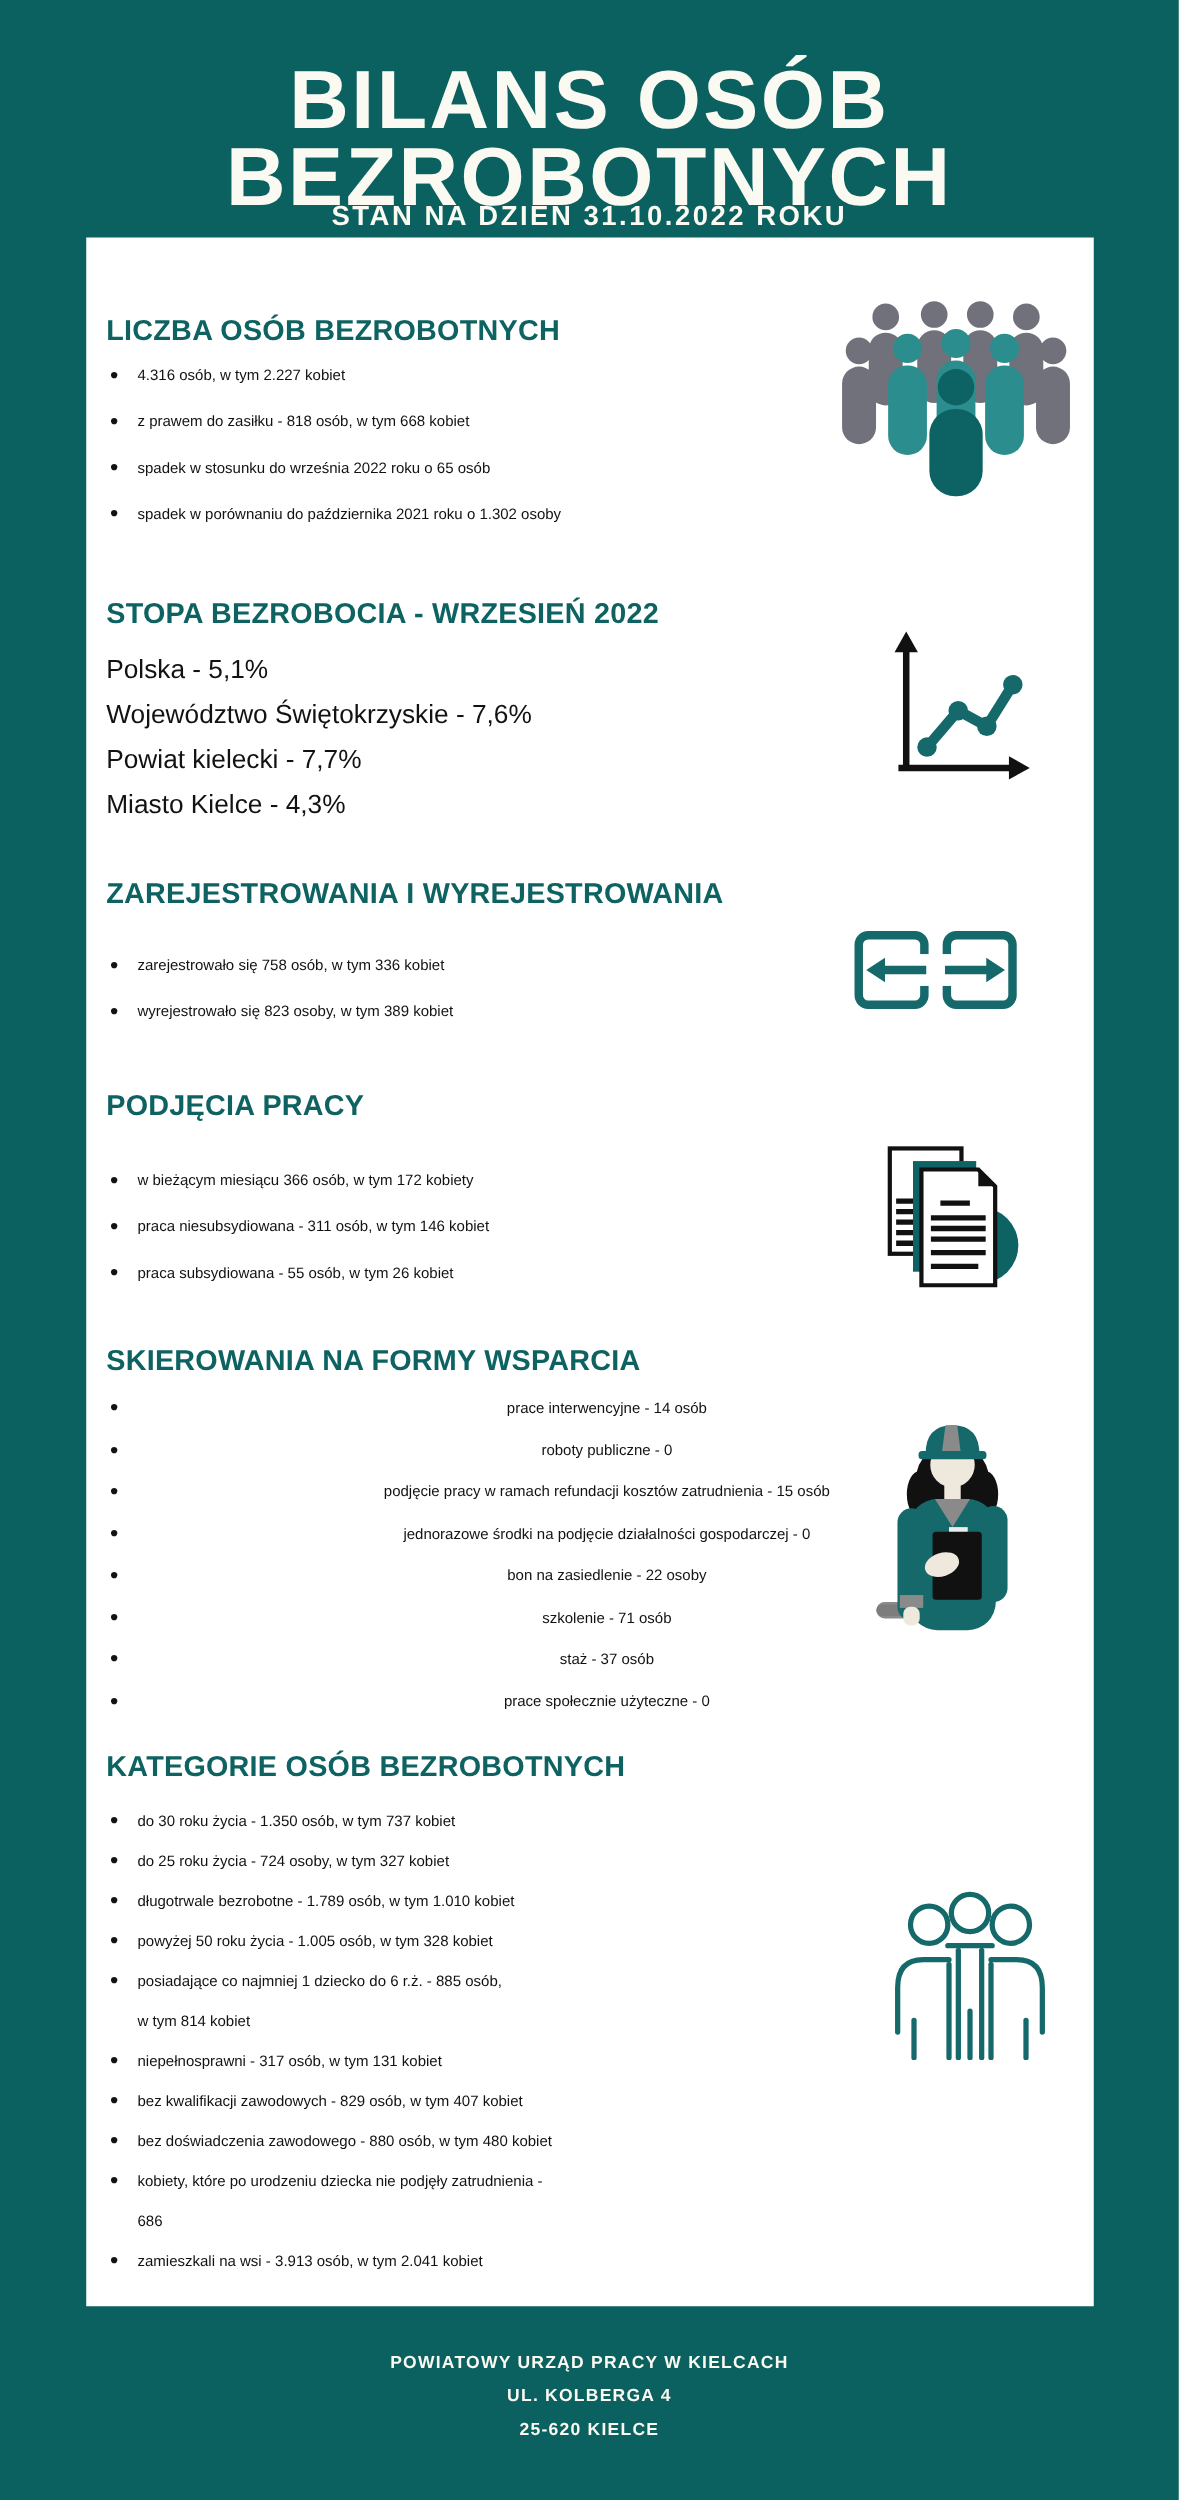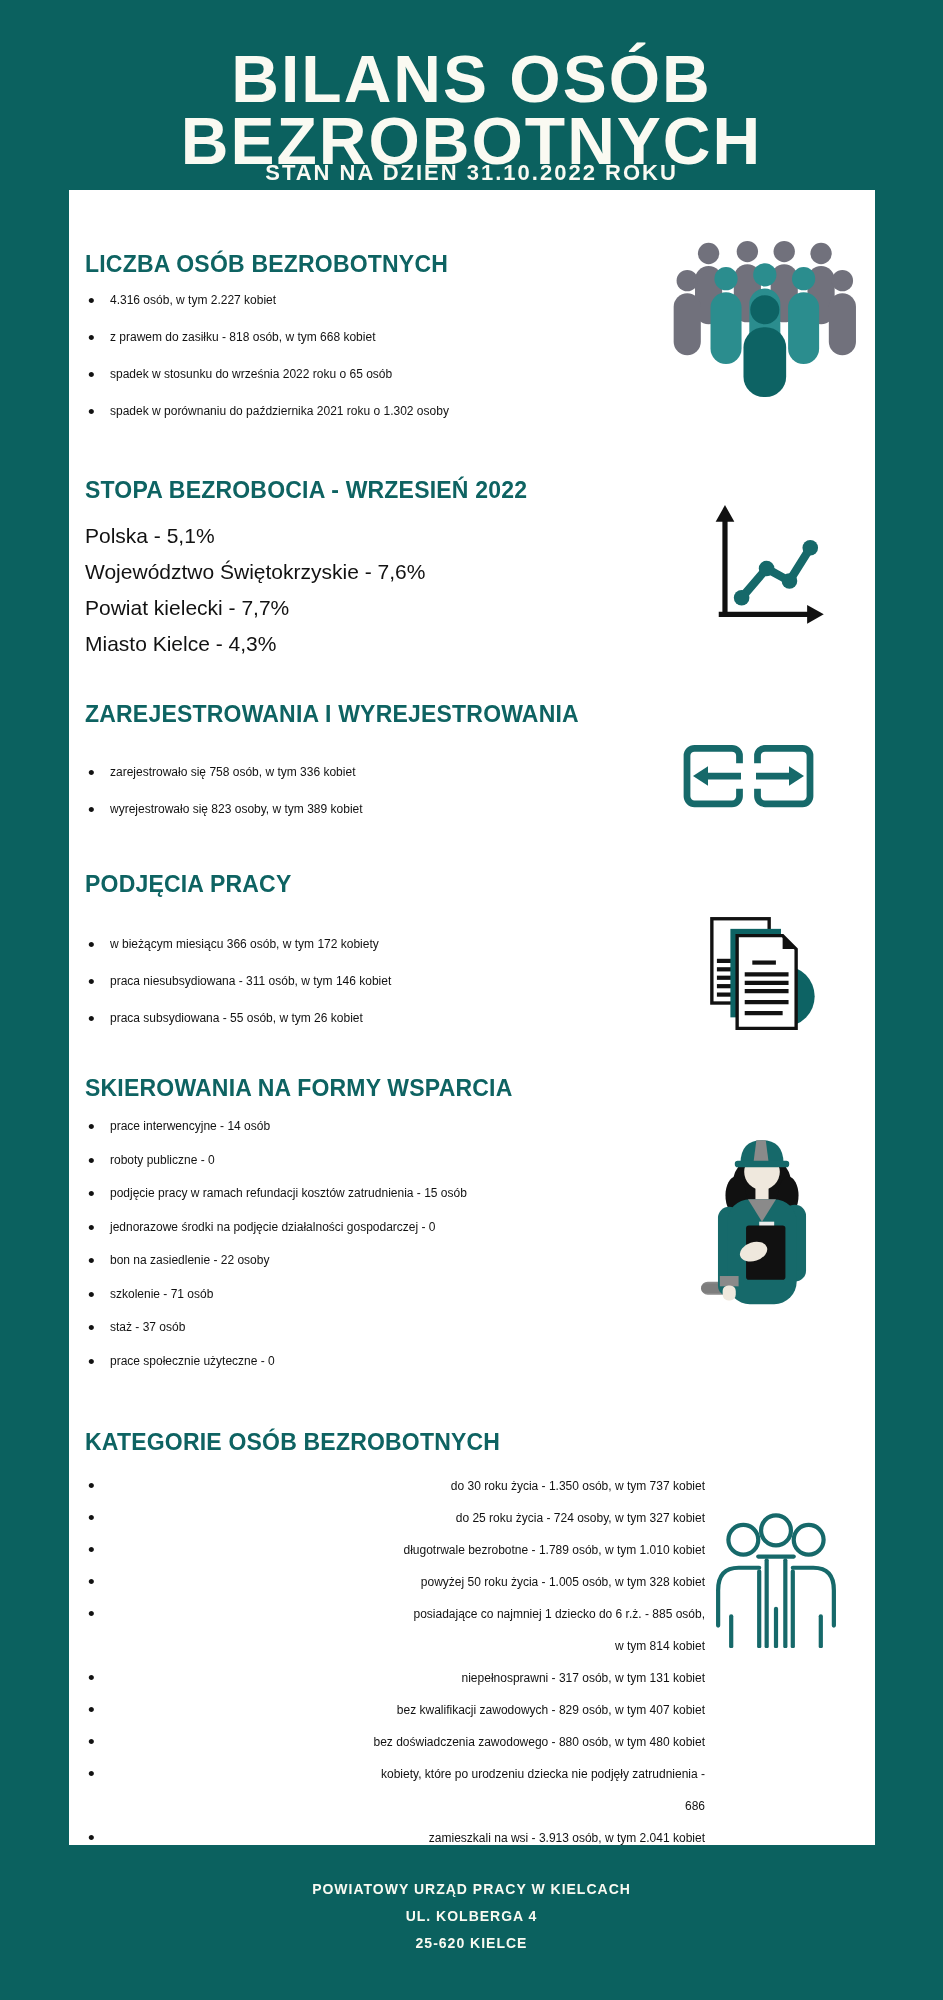--- a/index.html
+++ b/index.html
@@ -25,23 +25,23 @@
   .sec ul{list-style:none;margin-top:4px;}
   .sec li{position:relative;padding-left:25px;font-size:12px;color:var(--body-text);
           line-height:37px;white-space:pre-line;}
   .sec li::before{content:"\2022";position:absolute;left:3px;top:0;font-size:19px;}
   .plain p{font-size:21px;color:var(--body-text);line-height:36px;}
 
   #sec-rate .lines{margin-top:14px;}
   #sec-reg ul{margin-top:26px;}
   #sec-jobs ul{margin-top:28px;}
   #sec-support ul{margin-top:8px;}
-  #sec-support li{line-height:33.5px;}
+  #sec-support li{line-height:33.5px;text-align:center;}
   #sec-categories ul{margin-top:14px;max-width:620px;}
-  #sec-categories li{line-height:32px;text-align:right;}
+  #sec-categories li{line-height:32px;}
 
   .icon{position:absolute;}
   .icon svg{display:block;width:100%;height:100%;}
 
   .footer{position:absolute;top:1876px;left:0;width:100%;text-align:center;color:var(--title-text);
           font-weight:bold;font-size:14px;line-height:27px;letter-spacing:1px;}
 </style>
 </head>
 <body>
 
@@ -219,21 +219,21 @@
         <rect x="62" y="100" width="16" height="8" fill="#ececec"></rect>
         <rect x="48" y="104" width="42" height="58" rx="3" fill="var(--icon-black)"></rect>
 
         <ellipse cx="56" cy="132" rx="15" ry="10" transform="rotate(-18 56 132)" fill="var(--skin)"></ellipse>
 
         <rect x="20" y="158" width="20" height="11" fill="var(--icon-light-gray)"></rect>
         <rect x="23" y="168" width="14" height="16" rx="6" fill="var(--skin)"></rect>
       </svg>
     </div>
 
-    <div class="sec" id="sec-categories" style="top:1239px">
+    <div class="sec" id="sec-categories" style="top:1210px">
       <h2>KATEGORIE OSÓB BEZROBOTNYCH</h2>
       <ul>
         <li>do 30 roku życia - 1.350 osób, w tym 737 kobiet</li>
         <li>do 25 roku życia - 724 osoby, w tym 327 kobiet</li>
         <li>długotrwale bezrobotne - 1.789 osób, w tym 1.010 kobiet</li>
         <li>powyżej 50 roku życia - 1.005 osób, w tym 328 kobiet</li>
         <li>posiadające co najmniej 1 dziecko do 6 r.ż. - 885 osób,
 w tym 814 kobiet</li>
         <li>niepełnosprawni - 317 osób, w tym 131 kobiet</li>
         <li>bez kwalifikacji zawodowych - 829 osób, w tym 407 kobiet</li>

